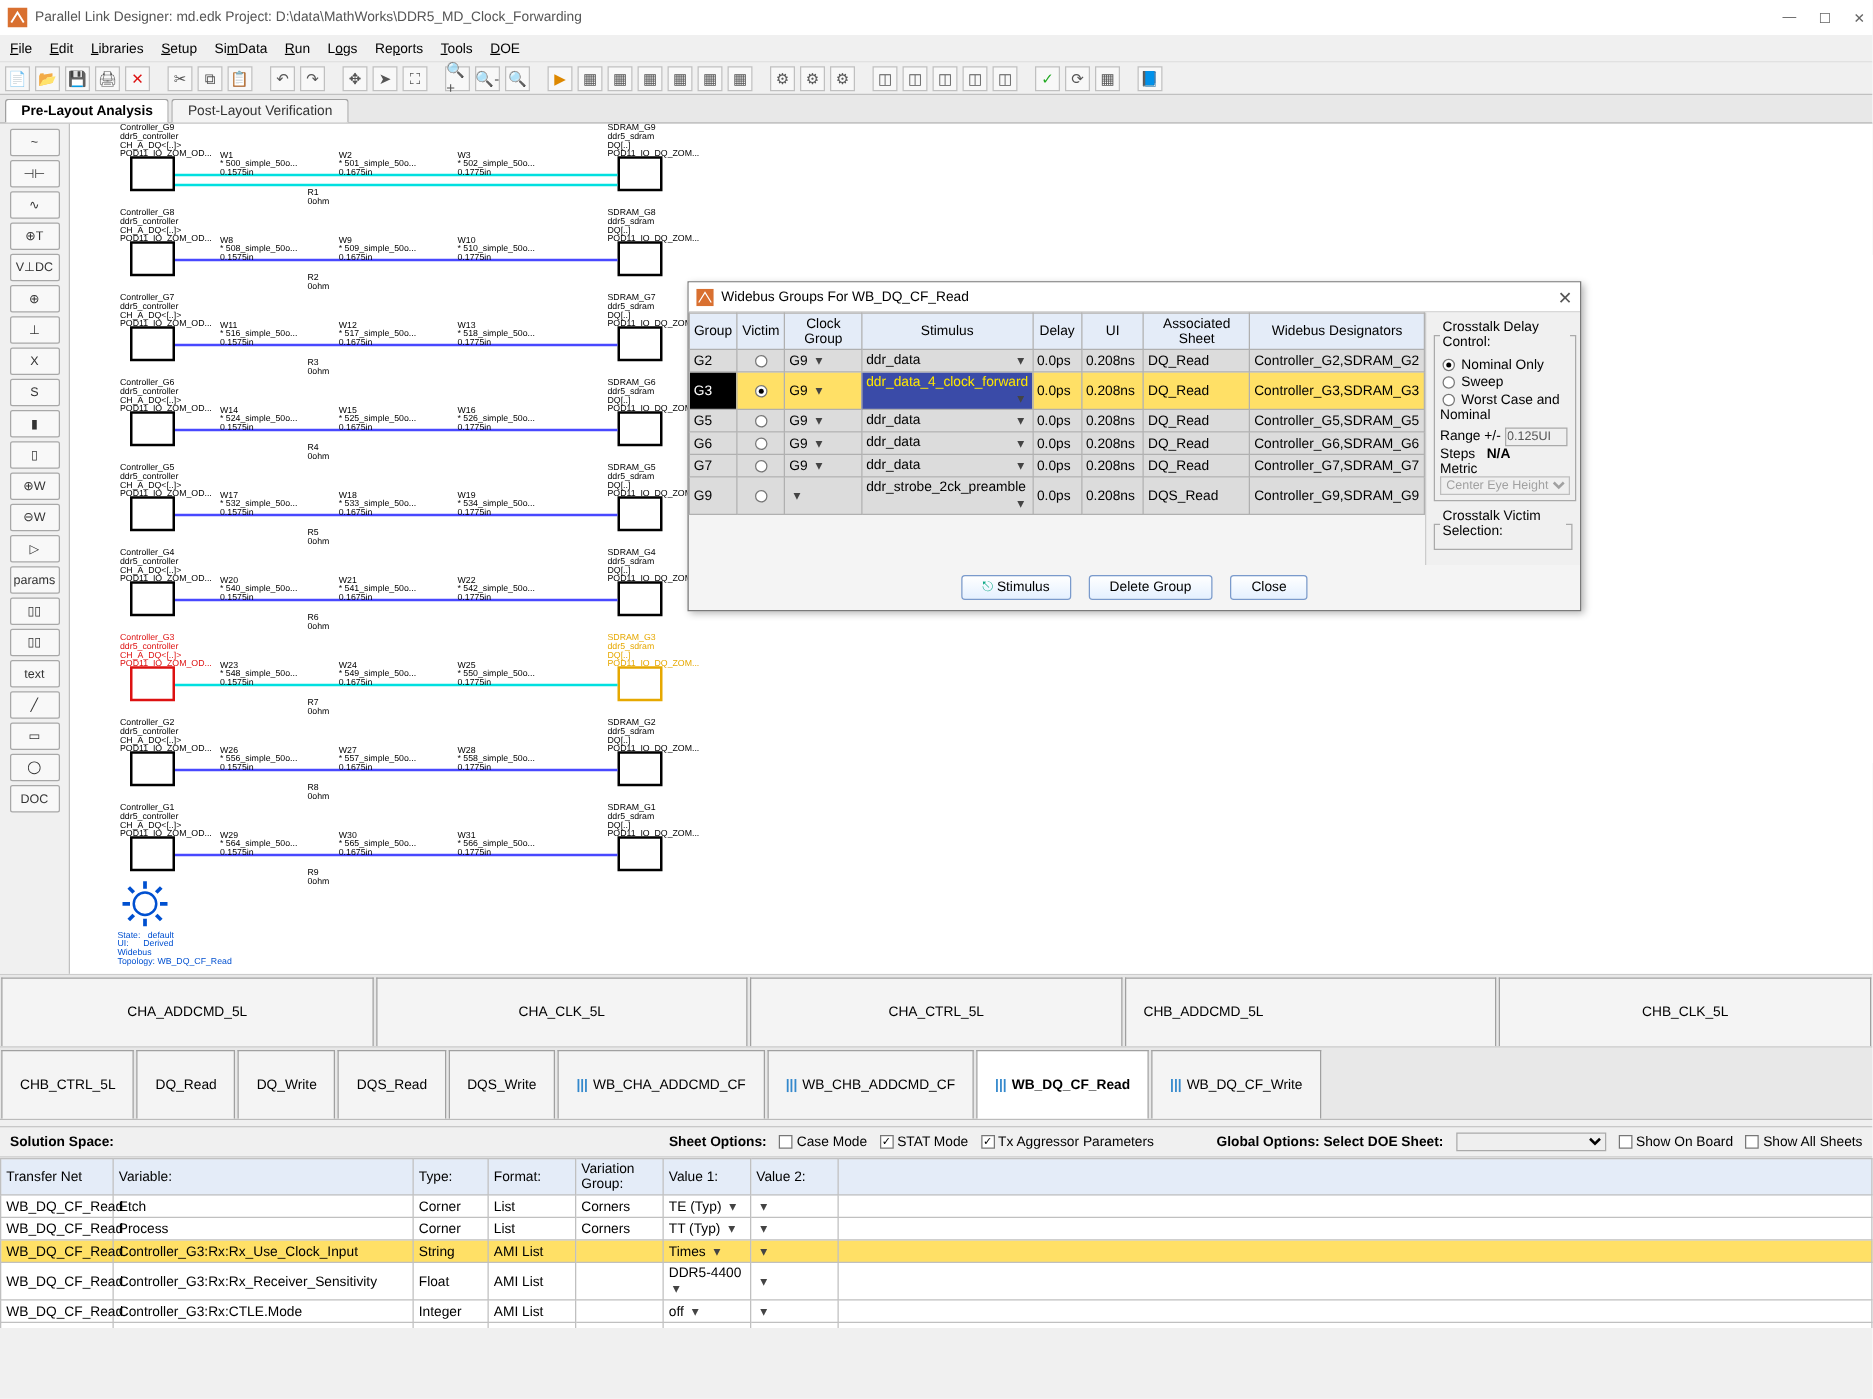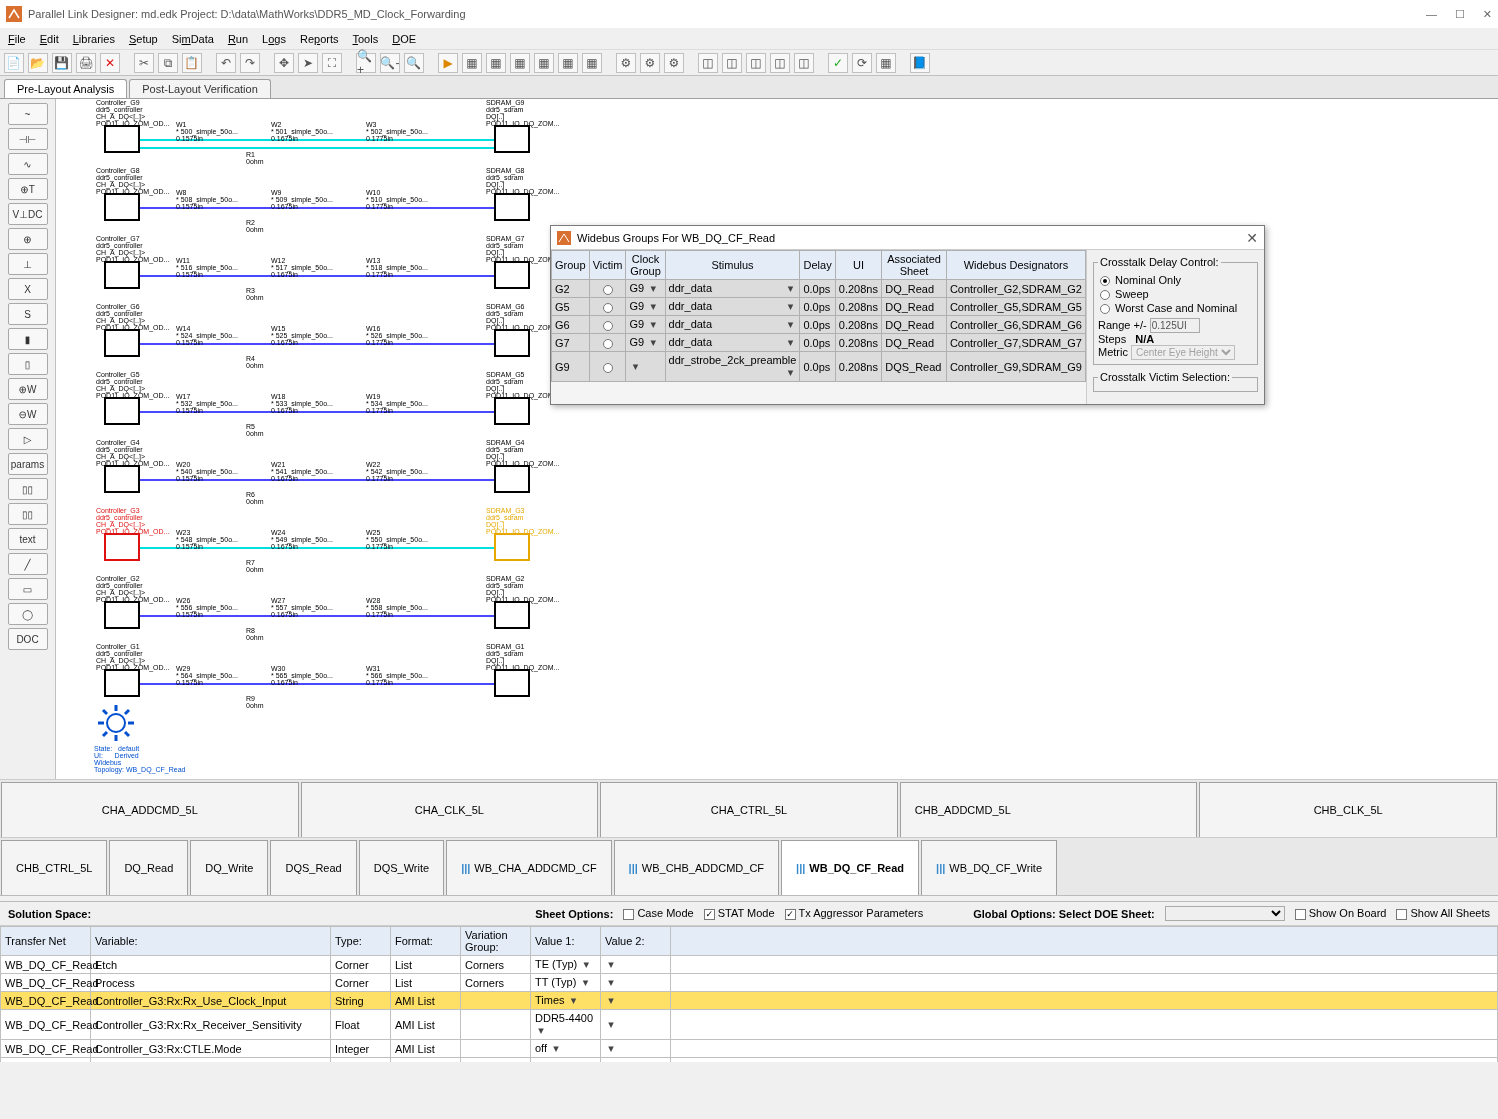--- a/index.html
+++ b/index.html
@@ -7,21 +7,21 @@
 .titlebar { height: 28px; background: #fff; display: flex; align-items: center; padding: 0 6px; color: #555; }
 .titlebar .appicon { width: 16px; height: 16px; margin-right: 6px; }
 .titlebar .wincontrols { margin-left: auto; display: flex; gap: 18px; color: #666; font-size: 14px; }
 .menubar { height: 22px; background: #f0f0f0; display: flex; align-items: center; gap: 14px; padding: 0 8px; color: #000; border-bottom: 1px solid #dcdcdc; }
 .menubar span u { text-decoration: underline; }
 .toolbar { height: 26px; background: #f0f0f0; display: flex; align-items: center; gap: 4px; padding: 0 4px; border-bottom: 1px solid #c0c0c0; }
 .tbtn { width: 20px; height: 20px; border: 1px solid #c0c0c0; background: #f8f8f8; display:flex; align-items:center; justify-content:center; font-size:12px; color:#555;}
 .tsep { width: 6px; }
 .tabrow { display: flex; background: #e8e8e8; border-bottom: 1px solid #a0a0a0; padding-top: 3px; padding-left: 4px;}
 .tab { padding: 3px 12px; background: #f4f4f4; border: 1px solid #a0a0a0; border-bottom: none; margin-right: 2px; color:#333; border-radius: 3px 3px 0 0;}
-.tab.active { background: #fff; font-weight: 400; color:#000;}
+.tab.active { background: #fff; font-weight: 700; color:#000;}
 .main { display: flex; height: 680px; background: #fff; }
 .leftpalette { width: 56px; background: #f0f0f0; border-right: 1px solid #c0c0c0; display:flex; flex-direction:column; align-items:center; padding-top:4px; gap:3px;}
 .pbtn { width: 40px; height: 22px; border:1px solid #a8a8a8; background:#f8f8f8; display:flex;align-items:center;justify-content:center;font-size:10px;color:#333; border-radius:2px;}
 .canvas { flex: 1; background: #fff; position: relative; overflow: hidden; }
 .schematic-tabs { display:flex; background:#e8e8e8; border-top:1px solid #ccc; white-space:nowrap; overflow:hidden;}
 .stab { padding:21px 14px; border:1px solid #a0a0a0; border-bottom:none; margin:2px 1px 0 1px; background:#f4f4f4; font-size:11px;}
 .stab.active { background:#fff; font-weight:600;}
 .stab .bars { display:inline-block; margin-right:4px; color:#3388cc; font-weight:bold;}
 .splitter { height:7px; background:#f0f0f0; border-top:1px solid #bbb; border-bottom:1px solid #bbb;}
 .bottom-panel { height: 160px; background:#f0f0f0; display:flex; flex-direction:column;}
@@ -39,21 +39,21 @@
 .dialog .dtitle .dicon { width:14px; height:14px; margin-right:6px; }
 .dialog .dclose { margin-left:auto; font-size:14px; color:#555;}
 .dbody { display:flex;}
 .dgrid { flex:1; }
 .dgrid table { border-collapse:collapse; width:100%;}
 .dgrid th { background:#e4ecf8; border:1px solid #b0b0b0; padding:2px 3px; font-weight:normal; font-size:11px; text-align:center;}
 .dgrid td { border:1px solid #b0b0b0; padding:2px 3px; background:#dcdcdc; font-size:11px;}
 .dgrid tr.sel td { background:#ffe066; color:#000;}
 .dgrid tr.sel td.stimcell { background:#3a4ba8; color:#ffe700;}
 .dgrid tr.sel td.groupcell { background:#000; color:#fff;}
-.dside { width:178px; border-left:1px solid #ccc; padding:6px; background:#f0f0f0;}
+.dside { width:124px; border-left:1px solid #ccc; padding:6px; background:#f0f0f0;}
 .dside fieldset { border:1px solid #aaa; margin-bottom:6px; padding:4px; font-size:11px;}
 .dside legend { font-size:11px; padding:0 2px;}
 .dside label { display:block; margin:2px 0; font-size:11px;}
 .dbuttons { display:flex; justify-content:center; gap:14px; padding:8px;}
 .dbuttons button { padding:3px 16px; background:linear-gradient(#fff,#e4f0ff); border:1px solid #7a9acc; border-radius:3px; font-size:11px;}
 .radio { width:10px; height:10px; border:1px solid #777; border-radius:50%; display:inline-block; vertical-align:middle; margin:0 2px; background:#fff;}
 .radio.checked::after { content:""; display:block; width:4px; height:4px; background:#000; border-radius:50%; margin:2px;}
 .checkbox { width:11px; height:11px; border:1px solid #777; display:inline-block; vertical-align:middle; background:#fff;}
 .checkbox.checked::after { content:"✓"; display:block; font-size:9px; line-height:9px; text-align:center;}
 .block { width:36px; height:28px; border:2px solid #000; background:#fff; position:absolute;}
@@ -445,20 +445,30 @@
             <tr>
               <td class="groupcell">G2</td>
               <td style="text-align:center;"><span class="radio "></span></td>
               <td>G9 <span class="dd">▾</span></td>
               <td class="stimcell">ddr_data <span class="dd" style="float:right;">▾</span></td>
               <td>0.0ps</td>
               <td>0.208ns</td>
               <td>DQ_Read</td>
               <td class="designators-col">Controller_G2,SDRAM_G2</td>
             </tr>
+            <tr class="sel">
+              <td class="groupcell">G3</td>
+              <td style="text-align:center;"><span class="radio checked"></span></td>
+              <td>G9 <span class="dd">▾</span></td>
+              <td class="stimcell">ddr_data_4_clock_forward <span class="dd" style="float:right;">▾</span></td>
+              <td>0.0ps</td>
+              <td>0.208ns</td>
+              <td>DQ_Read</td>
+              <td class="designators-col">Controller_G3,SDRAM_G3</td>
+            </tr>
             <tr>
               <td class="groupcell">G5</td>
               <td style="text-align:center;"><span class="radio "></span></td>
               <td>G9 <span class="dd">▾</span></td>
               <td class="stimcell">ddr_data <span class="dd" style="float:right;">▾</span></td>
               <td>0.0ps</td>
               <td>0.208ns</td>
               <td>DQ_Read</td>
               <td class="designators-col">Controller_G5,SDRAM_G5</td>
             </tr>
@@ -503,13 +513,18 @@
         <label><span class="radio"></span> <span>Worst Case and Nominal</span></label>
         <div style="margin-top:4px;"><span>Range +/-</span> <input class="sml" type="text" disabled="" value="0.125UI" style=""></div>
         <div><span>Steps</span>&nbsp;&nbsp;&nbsp;<b>N/A</b></div>
         <div><span>Metric</span> <select class="sml" disabled=""><option>Center Eye Height</option></select></div>
       </fieldset>
       <fieldset>
         <legend>Crosstalk Victim Selection:</legend>
       </fieldset>
     </div>
   </div>
+  <div class="dbuttons">
+    <button><span style="color:#1a8;">⎋</span> <span>Stimulus</span></button>
+    <button>Delete Group</button>
+    <button>Close</button>
+  </div>
 </div>
 
 </body></html>

